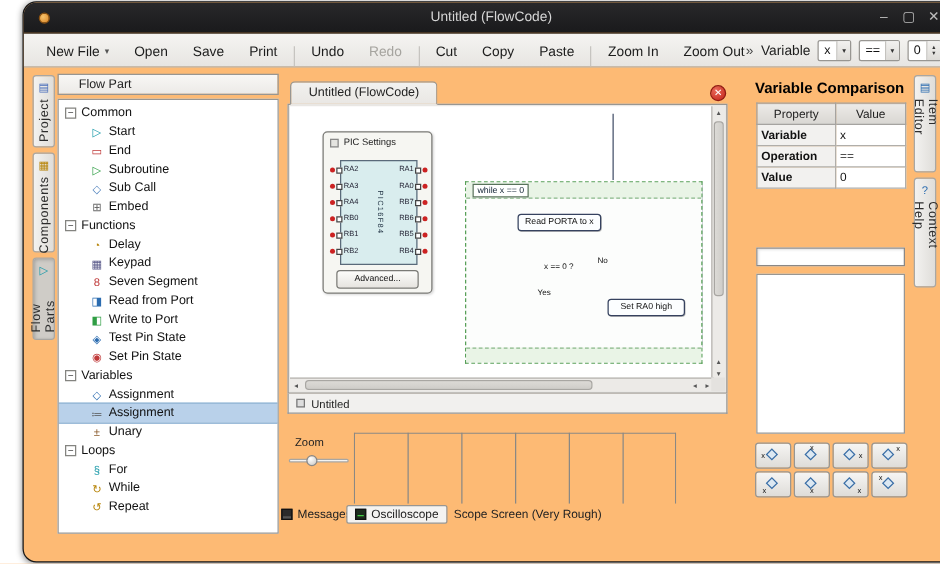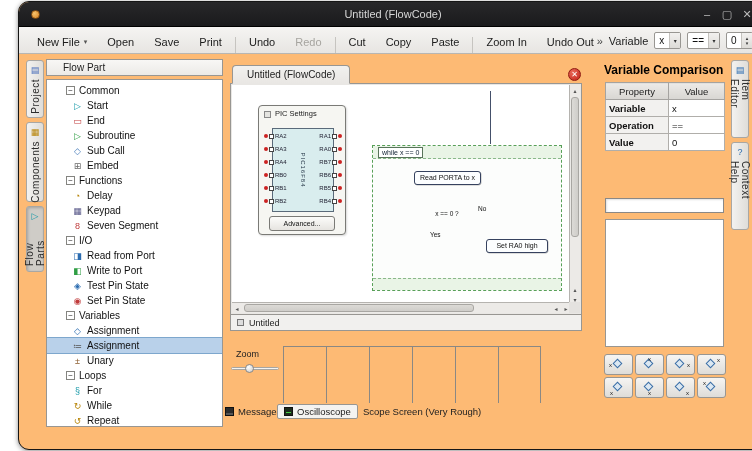--- a/index.html
+++ b/index.html
@@ -38,21 +38,21 @@
   #tab-components { left:7px; top:120px; height:80px; }
   #tab-flowparts { left:7px; top:204px; height:66px; }
   #tab-itemeditor { left:712px; top:58px; height:78px; }
   #tab-contexthelp { left:712px; top:140px; height:88px; }
 
   
   #flow-panel { position:absolute; left:27px; top:57px; width:177px; height:368px; }
   .panel-header { position:absolute; left:0; top:0; right:0; height:17px; border:1px solid #989692; background:linear-gradient(#f8f7f5,#eceae7); font-size:10px; line-height:15px; padding-left:16px; color:#222; }
   .tree { position:absolute; left:0; top:20px; right:0; bottom:0; border:1px solid #989692; background:#fff; padding-top:3px; overflow:hidden; }
   .tree-row { display:flex; align-items:center; height:15px; padding-left:24px; }
-  .tree-row.group { padding-left:19px;text-align:center; }
+  .tree-row.group { padding-left:5px;text-align:center; }
   .tree-row .expander { display:none; }
   .tree-row.group .expander { display:inline-flex; width:9px; height:9px; border:1px solid #848480; background:#fff; font-size:8px; line-height:7px; justify-content:center; align-items:center; margin-right:4px; color:#333; }
   .tree-row.group .expander::before { content:"−"; }
   .tree-icon { width:13px; font-size:9px; text-align:center; margin-right:3px; line-height:10px; }
   .tree-label { font-size:10px; color:#111; white-space:nowrap; }
   .tree-row.selected { background:#b9d1ea; outline:1px solid #7da7cd; }
 
   
   .doc-tab { position:absolute; left:213px; top:63px; height:19px; padding:0 14px; background:linear-gradient(#f2f1ef,#e9e7e4); border:1px solid #989692; border-bottom:1px solid #e9e7e4; border-radius:4px 4px 0 0; font-size:10px; line-height:17px; color:#222; z-index:2; }
   .doc-close { position:absolute; left:549px; top:66px; width:13px; height:13px; border-radius:50%; background:radial-gradient(circle at 35% 30%, #ea6a5a, #c22218); border:1px solid #8f1a12; color:#fff; font-size:8px; line-height:11px; text-align:center; z-index:2; }
@@ -172,21 +172,21 @@
         <span>Copy</span>
       </div>
     <div class="tb-btn">
         <span>Paste</span>
       </div>
     <div class="tb-sep"></div>
     <div class="tb-btn">
         <span>Zoom In</span>
       </div>
     <div class="tb-btn">
-        <span>Undo Out</span>
+        <span>Zoom Out</span>
       </div>
 
     <div class="tb-right">
       <span class="tb-overflow">»</span>
       <span class="tb-var-label">Variable</span>
       <div class="combo">
         <span class="combo-val">x</span>
         <span class="combo-arrow">▾</span>
       </div>
       <div class="combo">
@@ -270,25 +270,20 @@
   </div>
         <div class="tree-row">
 
     <span class="tree-icon" style="color: rgb(90, 90, 138);">▦</span>
     <span class="tree-label">Keypad</span>
   </div>
         <div class="tree-row">
 
     <span class="tree-icon" style="color: rgb(192, 59, 59);">8</span>
     <span class="tree-label">Seven Segment</span>
-  </div>
-        <div class="tree-row group">
-    <span class="expander"></span>
-
-    <span class="tree-label">I/O</span>
   </div>
         <div class="tree-row">
 
     <span class="tree-icon" style="color: rgb(43, 108, 176);">◨</span>
     <span class="tree-label">Read from Port</span>
   </div>
         <div class="tree-row">
 
     <span class="tree-icon" style="color: rgb(47, 158, 68);">◧</span>
     <span class="tree-label">Write to Port</span>

